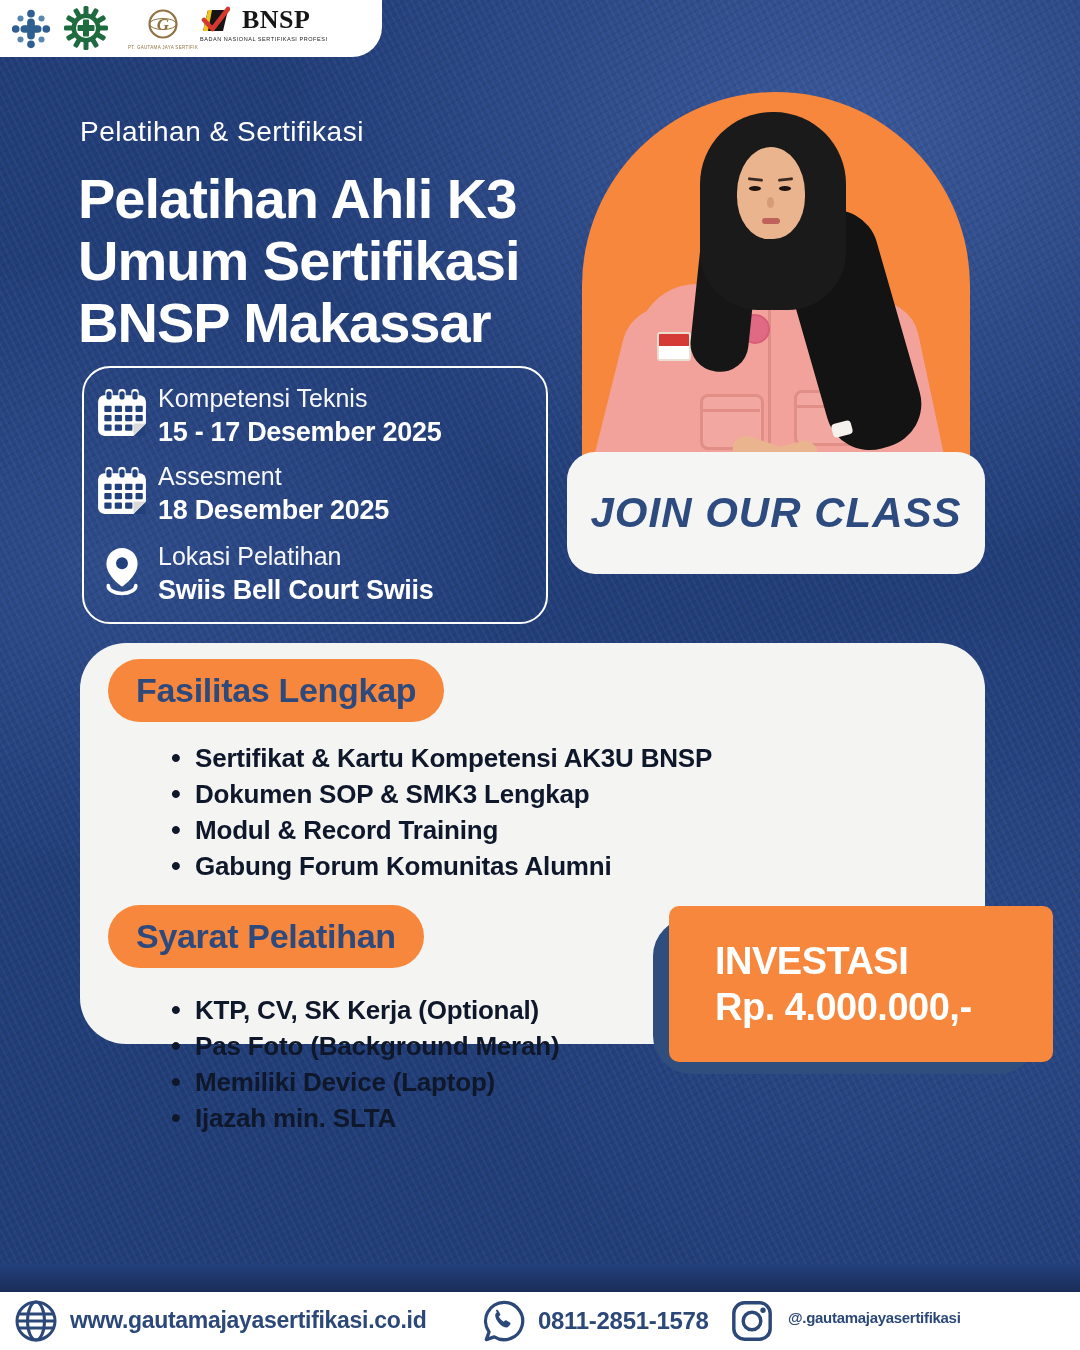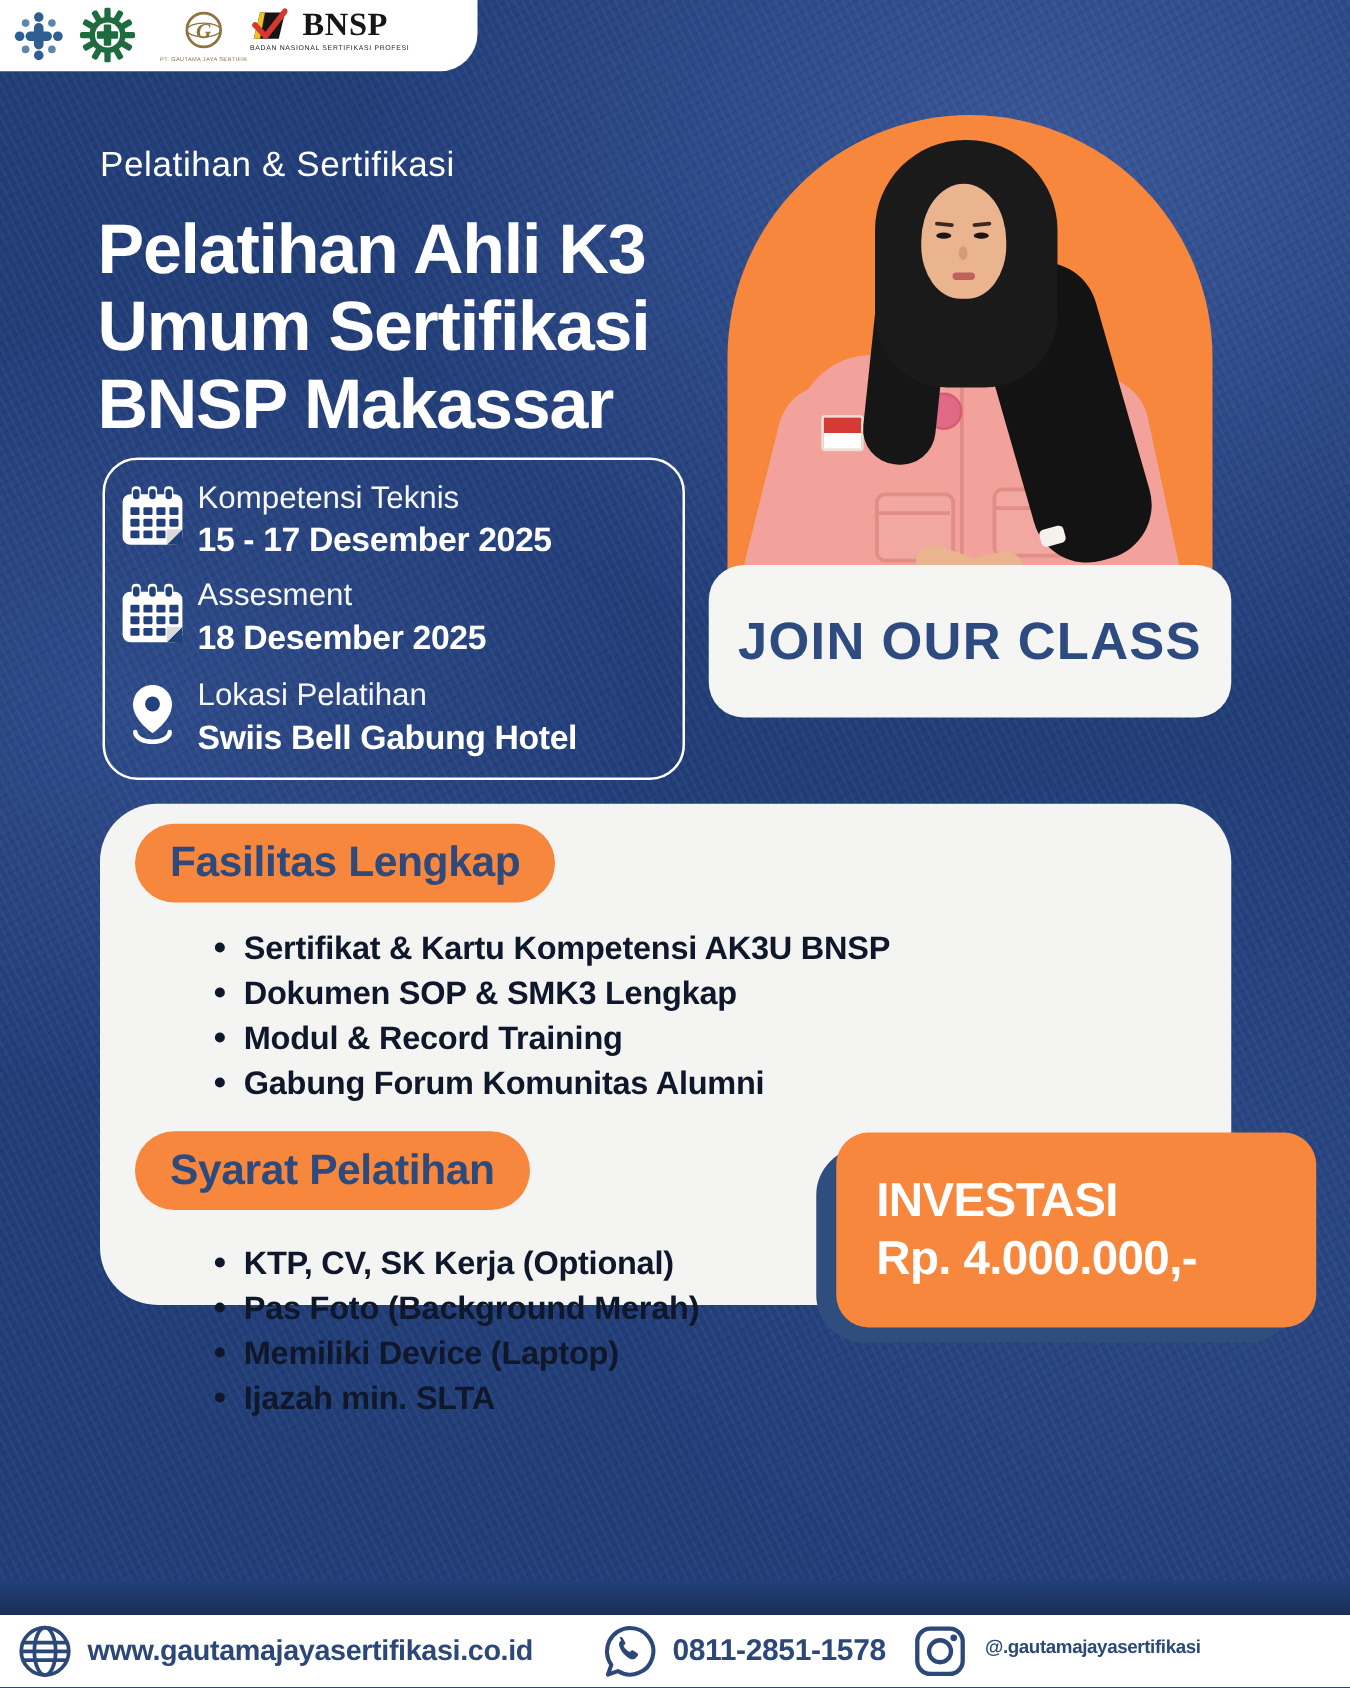--- a/index.html
+++ b/index.html
@@ -69,36 +69,36 @@
   .nose{width:7px;height:11px;background:#D79C77;border-radius:50%;top:50px;left:30px;}
   .lips{width:18px;height:6px;background:#C0625C;border-radius:3px;top:71px;left:25px;}
   .hand{width:52px;height:26px;background:#EAB48F;border-radius:13px;}
   .hand-1{left:150px;top:348px;transform:rotate(18deg);}
   .hand-2{left:184px;top:352px;transform:rotate(-14deg);}
   .watch{left:250px;top:330px;width:20px;height:14px;background:#F5F2EE;border-radius:4px;transform:rotate(-15deg);}
 
   
   .join{left:567px;top:452px;width:418px;height:122px;background:#F5F5F4;border-radius:28px;z-index:3;
     display:flex;align-items:center;justify-content:center;
-    color:#2E4B80;font-size:42px;font-weight:700;letter-spacing:1px;}
+    color:#2E4B80;font-size:42px;font-weight:700;letter-spacing:1px;font-style:italic;}
 
   
   .card{left:80px;top:643px;width:905px;height:401px;background:#F4F4F3;border-radius:46px;z-index:2;}
   .pill{position:absolute;display:inline-block;background:#F6873C;color:#2E4A7D;
     font-size:34px;font-weight:700;padding:12px 28px;border-radius:32px;letter-spacing:-.3px;}
   .pill-fas{left:28px;top:16px;}
   .pill-req{left:28px;top:262px;}
   .blist{position:absolute;left:115px;margin:0;padding:0;list-style:none;}
   .blist li{position:relative;color:#0f172a;font-size:26px;font-weight:700;line-height:27px;margin-bottom:9px;letter-spacing:-.2px;}
   .blist li::before{content:"\2022";position:absolute;left:-24px;top:-1px;font-size:28px;}
   .list-fas{top:102px;}
   .list-req{top:354px;}
   .inv-shadow{position:absolute;left:573px;top:275px;width:384px;height:156px;background:#2F4D7D;border-radius:38px;}
-  .inv-box{position:absolute;left:589px;top:263px;width:384px;height:156px;background:#F6873C;border-radius:26px;
-    display:flex;flex-direction:column;justify-content:center;padding-left:32px;box-sizing:border-box;}
+  .inv-box{position:absolute;left:589px;top:263px;width:384px;height:156px;background:#F6873C;border-radius:10px;
+    display:flex;flex-direction:column;justify-content:center;padding-left:46px;box-sizing:border-box;}
   .inv-label,.inv-amount{color:#fff;font-weight:700;font-size:38px;line-height:46px;letter-spacing:-.5px;}
 
   
   .pre-footer{left:0;top:1264px;width:1080px;height:28px;z-index:5;
     background:linear-gradient(#23407C, #1A2D58);}
   .footer{left:0;top:1292px;width:1080px;height:58px;background:#fff;z-index:6;}
   .footer .f-icon{position:absolute;top:7px;width:44px;height:44px;}
   .f-text{position:absolute;top:15px;color:#2C4878;font-weight:700;letter-spacing:-.3px;white-space:nowrap;}
   .f-globe{left:14px;} .f-site{left:70px;font-size:23px;}
   .f-wa{left:482px;} .f-phone{left:538px;font-size:24px;}
@@ -239,21 +239,21 @@
       </div>
     </div>
     <div class="sched-item si3">
       <svg class="s-icon" viewBox="0 0 48 52" style="left:4px;width:44px;">
         <path d="M24 1 C14.6 1 7 8.6 7 18 c0 12.5 14 23 17 25 3-2 17-12.5 17-25 C41 8.6 33.4 1 24 1 Z" fill="#fff"></path>
         <circle cx="24" cy="17.5" r="6.5" fill="#22407B"></circle>
         <path d="M9 42 a15 8.5 0 0 0 30 0" fill="none" stroke="#fff" stroke-width="4" stroke-linecap="round"></path>
       </svg>
       <div class="sched-texts">
         <div class="s-label">Lokasi Pelatihan</div>
-        <div class="s-value">Swiis Bell Gabung Hotel</div>
+        <div class="s-value">Swiis Bell Court Swiis</div>
       </div>
     </div>
   </div>
 
   <div class="abs arch">
     <div class="shirt"></div>
     <div class="sleeve-l"></div>
     <div class="sleeve-r"></div>
     <div class="placket"></div>
     <div class="pocket pocket-l"></div>

